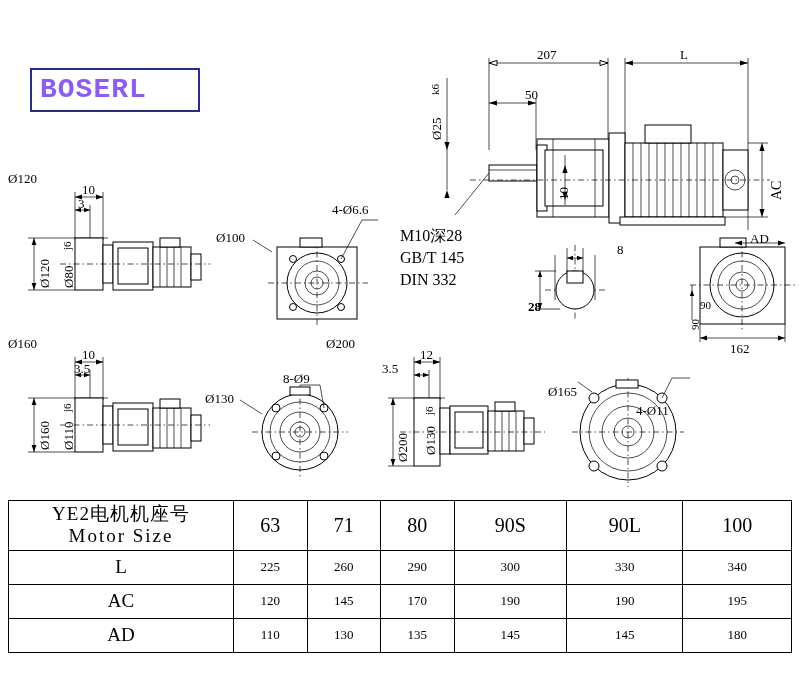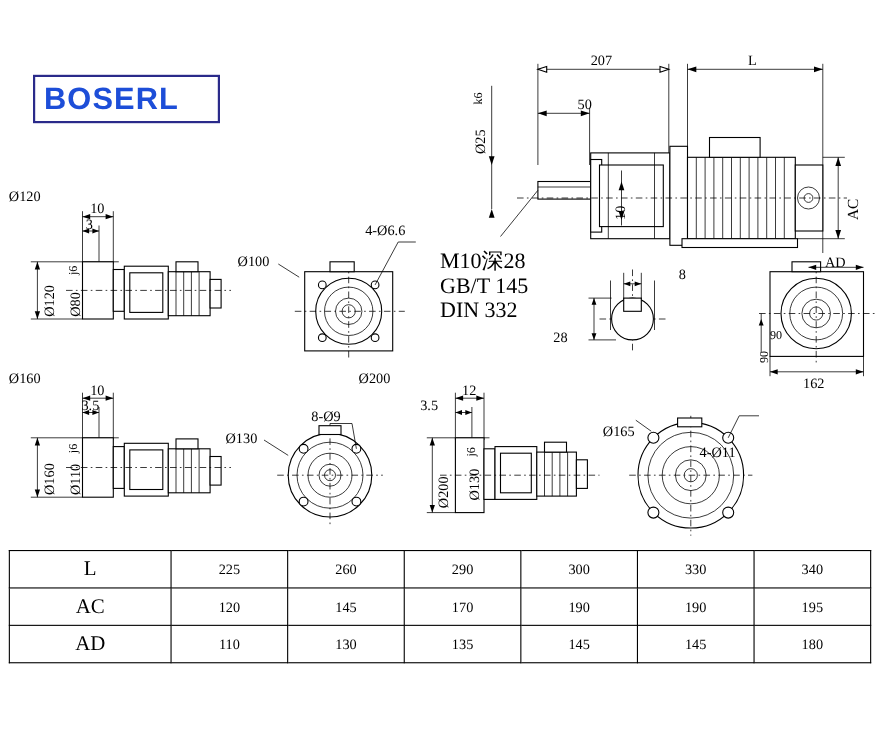--- a/index.html
+++ b/index.html
@@ -22,36 +22,36 @@
 
   
   .logo-box{
     position:absolute;left:30px;top:68px;
     width:166px;height:40px;
     border:2px solid #2a2a8a;
     background:#fff;
   }
   .logo-text{
     position:absolute;left:8px;top:4px;
-    font-family:Liberation Sans, sans-serif;
-    font-size:28px;font-weight:bold;color:#1d4ed8;
+    font-family:Liberation Mono, monospace;
+    font-size:28px;font-weight:bold;color:#8b5cf6;
     letter-spacing:1px;
   }
 
   
   .lbl{
     position:absolute;
     font-family:"Liberation Serif", serif;
     font-size:13px;
     white-space:nowrap;
     line-height:1;
   }
   .lbl.s{font-size:11px;}
   .lbl.m{font-size:14px;}
-  .lbl.big{font-size:20px;}
+  .lbl.big{font-size:16px;}
   .rot90{transform:rotate(-90deg);transform-origin:left top;}
 
   svg{position:absolute;left:0;top:0;overflow:visible;}
   .ln-thin{stroke:#000;stroke-width:0.7;fill:none;}
   .ln-dash{stroke:#000;stroke-width:0.7;fill:none;stroke-dasharray:6 3 1.5 3;}
   .fillw{fill:#ffffff;stroke:#000;stroke-width:1;}
 
   
   .tbl{
     position:absolute;left:8px;top:500px;
@@ -381,21 +381,21 @@
   <div class="lbl rot90 s" style="left:430px;top:95px;">k6</div>
   <div class="lbl" style="left:500px;top:88px;margin-left:25px;">50</div>
   <div class="lbl rot90 m" style="left:770px;top:200px;">AC</div>
   <div class="lbl rot90" style="left:557px;top:200px;">10</div>
 
   <div class="lbl big" style="left:400px;top:228px;">M10深28</div>
   <div class="lbl big" style="left:400px;top:250px;">GB/T 145</div>
   <div class="lbl big" style="left:400px;top:272px;text-align:center;">DIN 332</div>
 
   <div class="lbl" style="left:617px;top:243px;">8</div>
-  <div class="lbl" style="left:503px;top:300px;">28</div>
+  <div class="lbl" style="left:528px;top:300px;font-weight:bold;">28</div>
 
   <div class="lbl" style="left:750px;top:232px;">AD</div>
   <div class="lbl rot90 s" style="left:690px;top:330px;">90</div>
   <div class="lbl s" style="left:700px;top:300px;">90</div>
   <div class="lbl" style="left:730px;top:342px;">162</div>
 
   <div class="lbl" style="left:8px;top:172px;">Ø120</div>
   <div class="lbl rot90" style="left:38px;top:288px;">Ø120</div>
   <div class="lbl rot90" style="left:62px;top:288px;">Ø80</div>
   <div class="lbl rot90 s" style="left:62px;top:250px;">j6</div>
@@ -420,20 +420,32 @@
   <div class="lbl rot90" style="left:424px;top:455px;">Ø130</div>
   <div class="lbl rot90 s" style="left:424px;top:415px;">j6</div>
   <div class="lbl" style="left:420px;top:348px;">12</div>
   <div class="lbl" style="left:382px;top:362px;">3.5</div>
 
   <div class="lbl" style="left:548px;top:385px;">Ø165</div>
   <div class="lbl" style="left:636px;top:368px;margin-top:36px;">4-Ø11</div>
 
   <table class="tbl">
     <tbody>
+      <tr>
+        <td class="head-l">
+          <div class="cn">YE2电机机座号</div>
+          <div class="en">Motor Size</div>
+        </td>
+        <td class="colh">63</td>
+        <td class="colh">71</td>
+        <td class="colh">80</td>
+        <td class="colh">90S</td>
+        <td class="colh">90L</td>
+        <td class="colh">100</td>
+      </tr>
       <tr>
         <td class="rowlbl">L</td>
         <td>225</td>
         <td>260</td>
         <td>290</td>
         <td>300</td>
         <td>330</td>
         <td>340</td>
       </tr>
       <tr>

